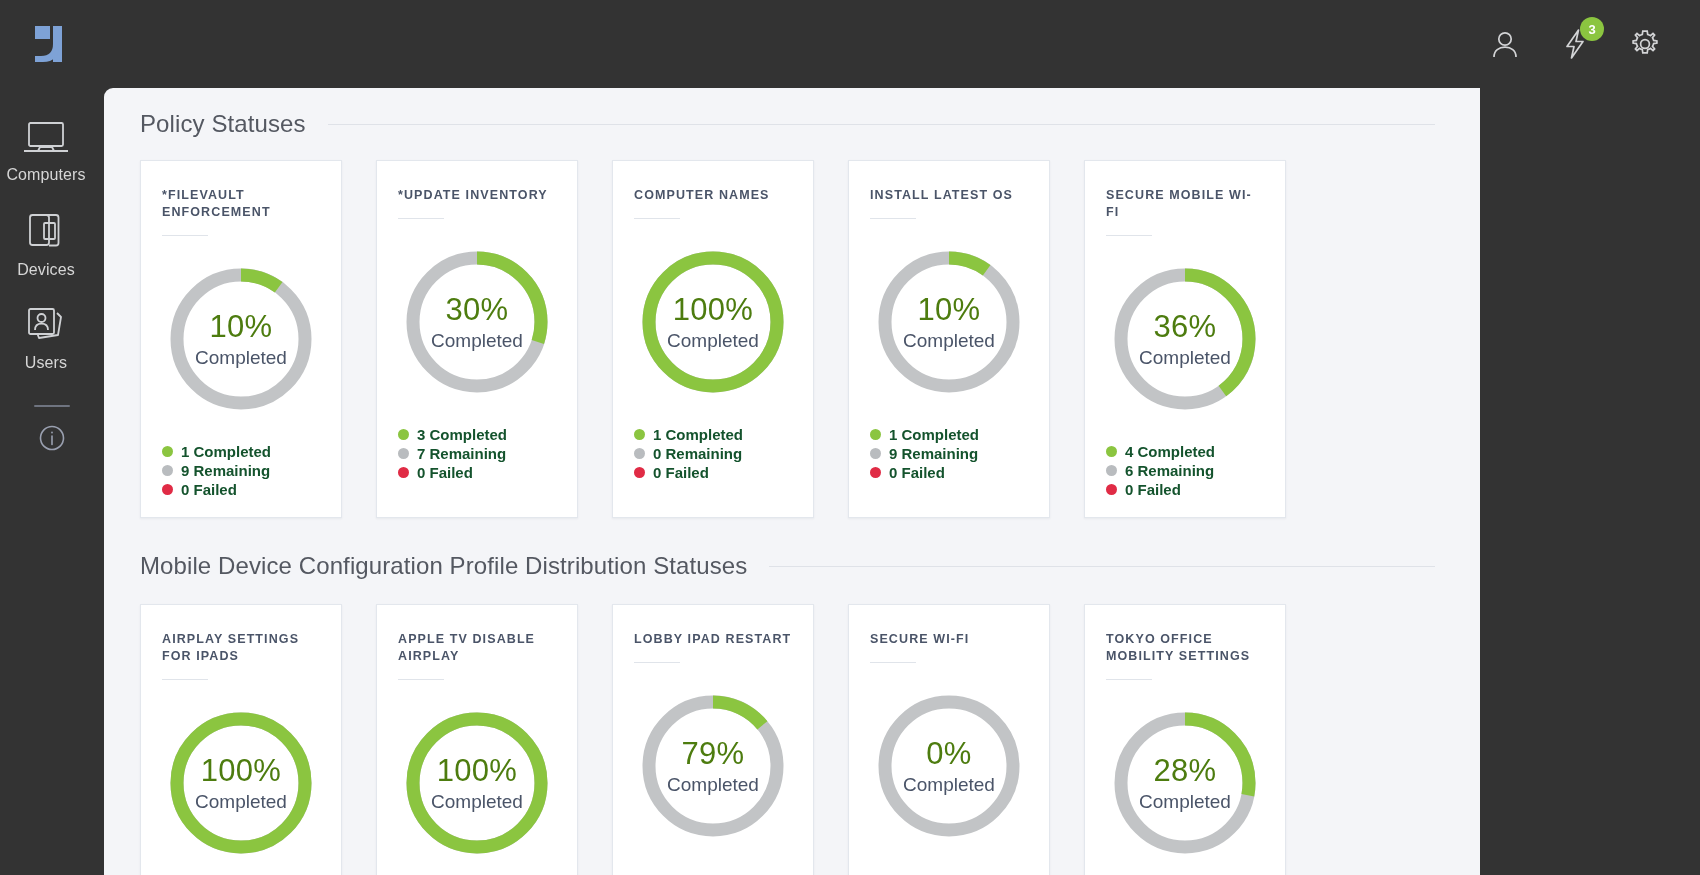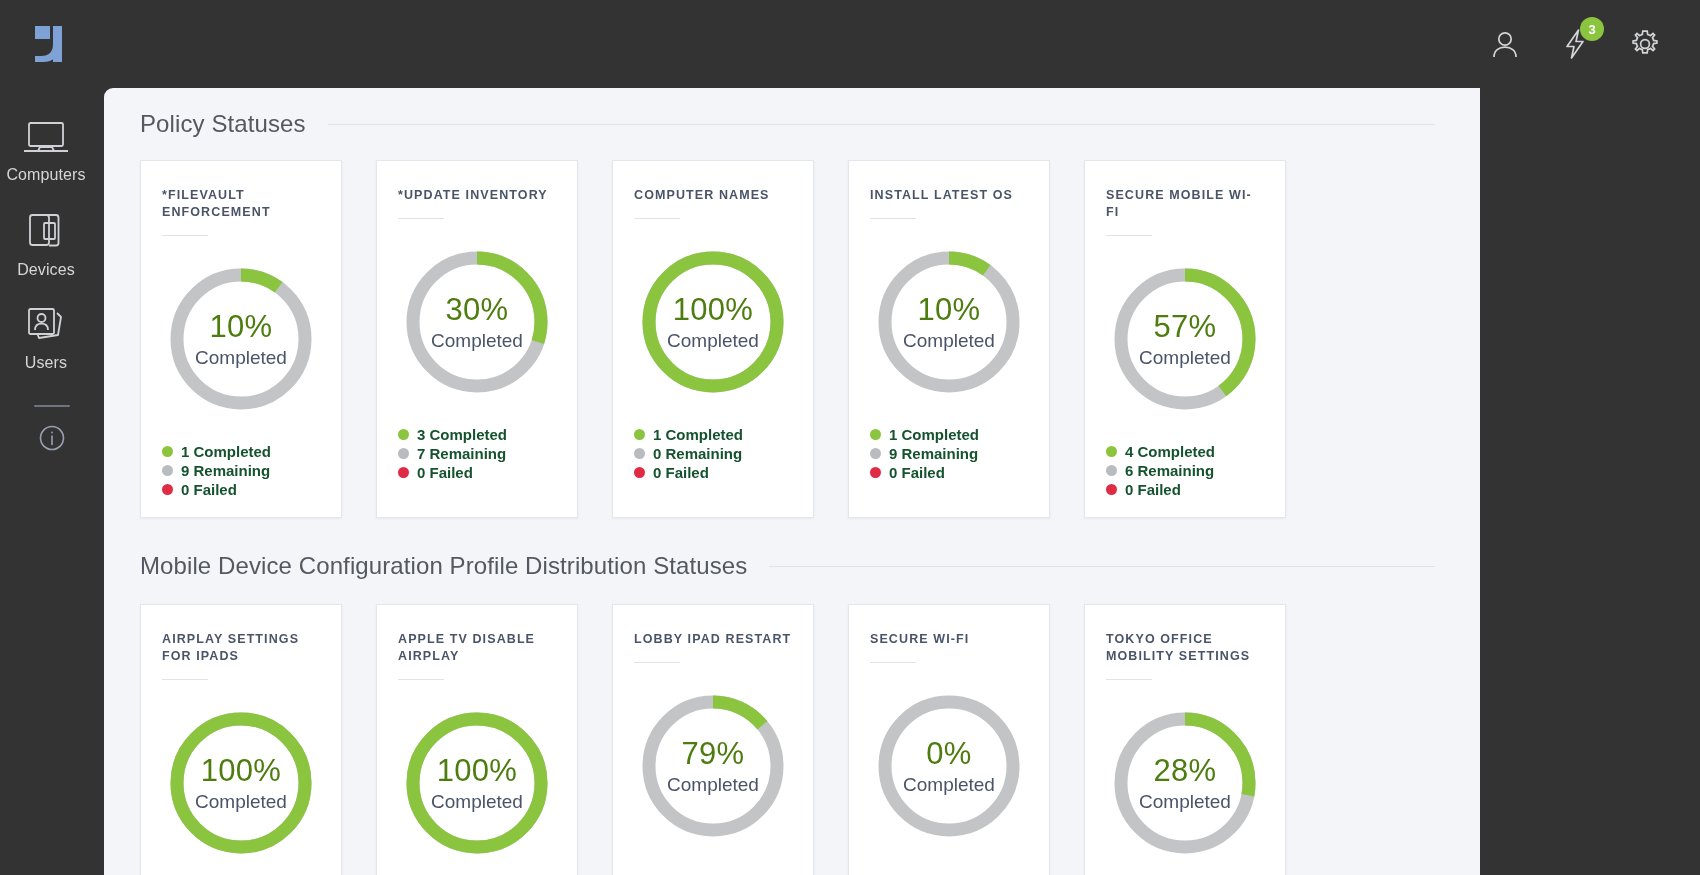--- a/index.html
+++ b/index.html
@@ -347,21 +347,21 @@
           </div>
           <div class="card">
             <div class="card-title">SECURE MOBILE WI-FI</div>
             <div class="card-rule"></div>
             <div class="donut-wrap">
               <svg width="154" height="154" viewBox="0 0 154 154">
                 <circle cx="77" cy="77" r="64" fill="none" stroke="#C2C4C6" stroke-width="13"></circle>
                 <circle cx="77" cy="77" r="64" fill="none" stroke="#8BC540" stroke-width="13" stroke-dasharray="160.8495438637974 402.1238596594935" stroke-dashoffset="0"></circle>
               </svg>
               <div class="donut-center">
-                <div class="donut-pct">57%</div>
+                <div class="donut-pct">36%</div>
                 <div class="donut-sub">Completed</div>
               </div>
             </div>
             <div class="legend">
               <div class="legend-row">
                 <span class="dot completed"></span>
                 <span>4 Completed</span>
               </div>
               <div class="legend-row">
                 <span class="dot remaining"></span>

